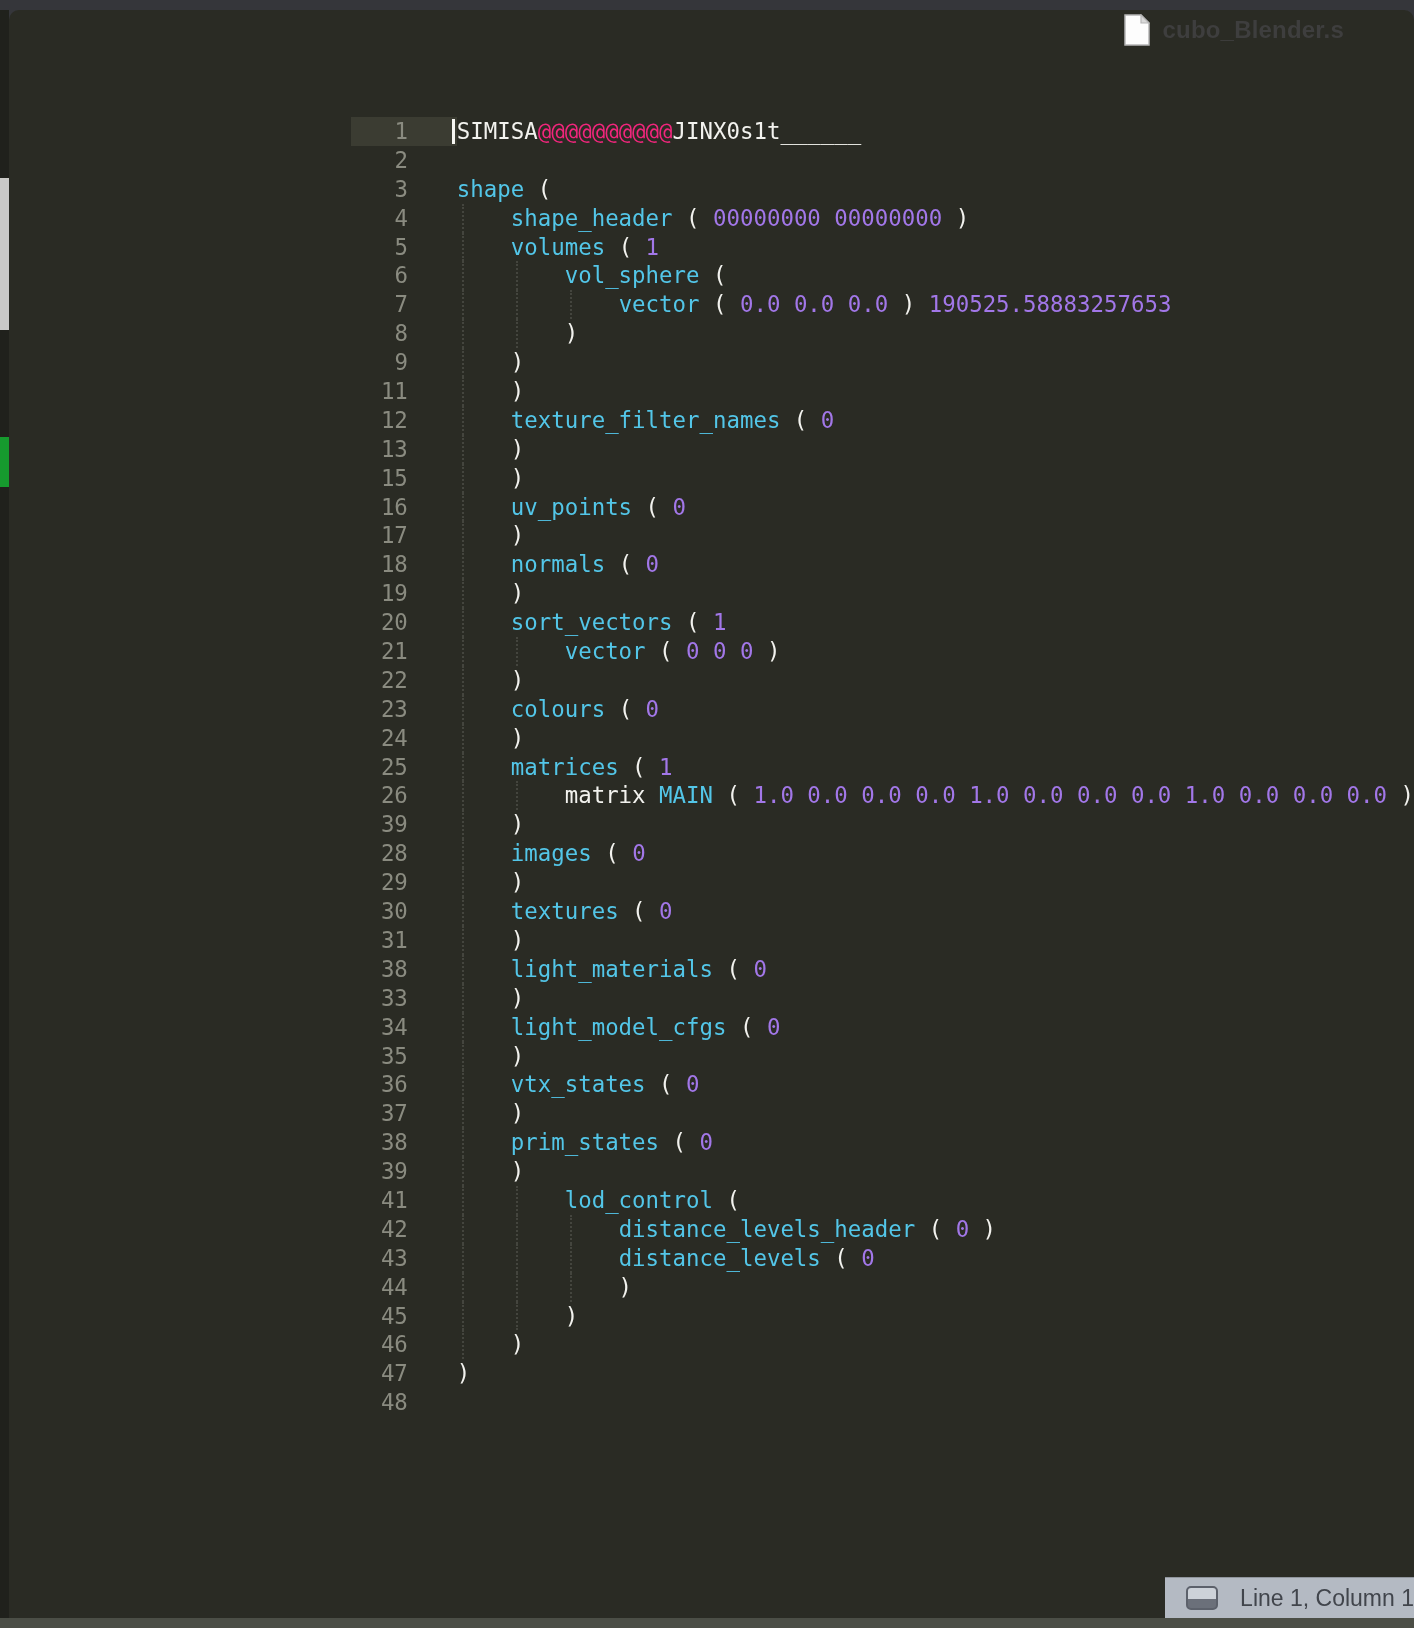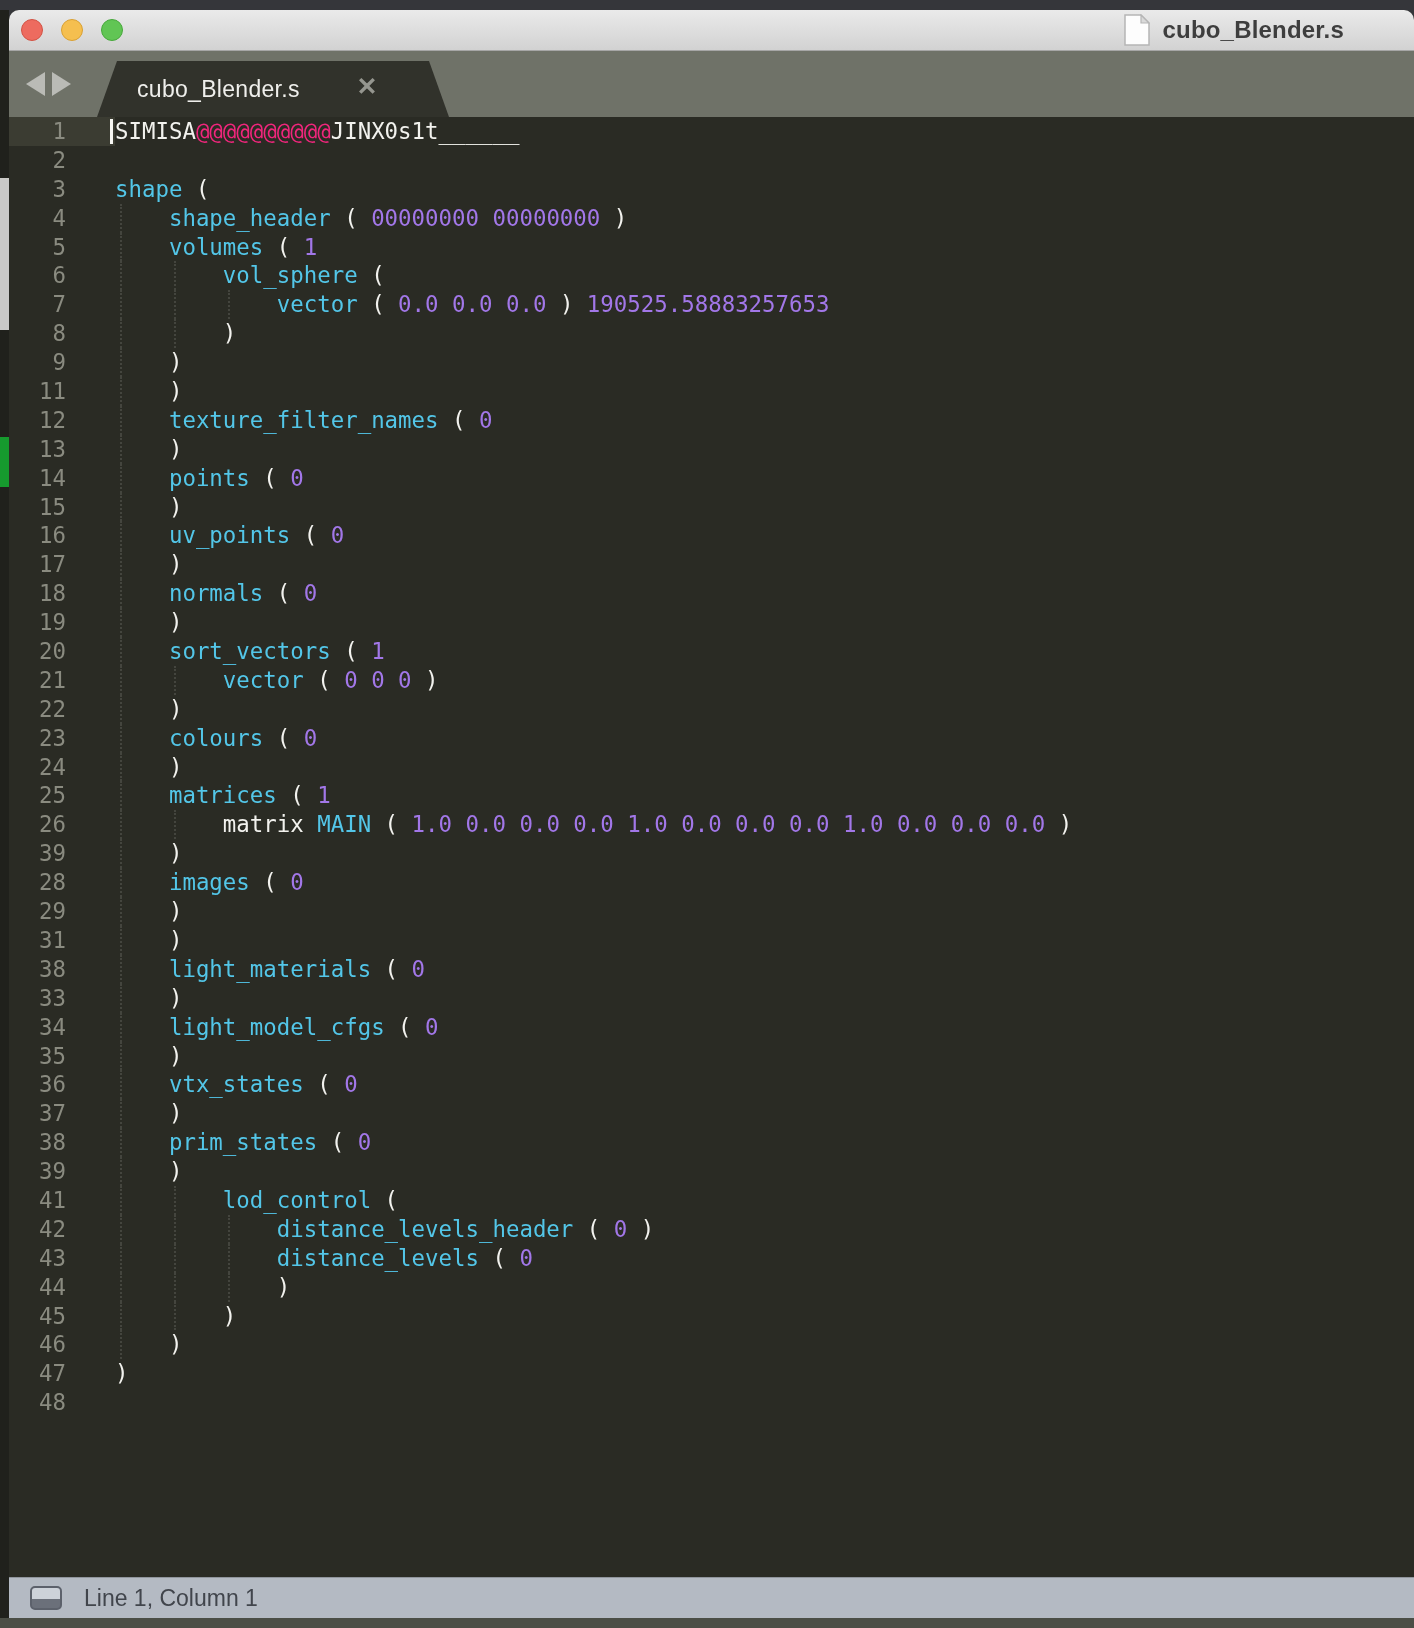--- a/index.html
+++ b/index.html
@@ -9,21 +9,21 @@
   }
   
   .backdrop-left{position:absolute;left:0;top:10px;width:9px;bottom:0;background:#20211c;}
   .bg-strip-light{position:absolute;left:0;top:178px;width:9px;height:152px;background:#c9c9c7;}
   .bg-strip-green{position:absolute;left:0;top:437px;width:9px;height:50px;background:#169a2e;}
   .bg-strip-bottom{position:absolute;left:0;bottom:0;width:100%;height:10px;background:#4b4e46;}
 
   .window{
     position:absolute;left:9px;top:10px;right:0;bottom:10px;
     border-radius:10px 10px 0 0;overflow:hidden;
-    display:flex;flex-direction:column;background:#2a2b24;
+    display:flex;flex-direction:column;background:#2a2b24;align-items:flex-end;
   }
 
   
   .titlebar{height:40px;flex:none;background:linear-gradient(#eaeaea,#d2d2d2);
     border-bottom:1px solid #a6a6a6;position:relative;}
   .traffic{position:absolute;left:12px;top:9px;display:flex;gap:18px;}
   .light{width:22px;height:22px;border-radius:50%;box-sizing:border-box;}
   .light.red{background:#ed6b5f;border:1px solid #d25244;}
   .light.yellow{background:#f5bf4f;border:1px solid #d9a033;}
   .light.green{background:#61c554;border:1px solid #47a83b;}
@@ -110,36 +110,36 @@
         <div class="code-line"><div class="gutter">3</div><div class="code"><span class="tok-kw">shape</span><span class="tok-plain"> (</span></div></div>
         <div class="code-line"><div class="gutter">4</div><div class="code"><span class="guide" style="left: 5px;"></span><span class="tok-plain">    </span><span class="tok-kw">shape_header</span><span class="tok-plain"> ( </span><span class="tok-num">00000000 00000000</span><span class="tok-plain"> )</span></div></div>
         <div class="code-line"><div class="gutter">5</div><div class="code"><span class="guide" style="left: 5px;"></span><span class="tok-plain">    </span><span class="tok-kw">volumes</span><span class="tok-plain"> ( </span><span class="tok-num">1</span></div></div>
         <div class="code-line"><div class="gutter">6</div><div class="code"><span class="guide" style="left: 5px;"></span><span class="guide" style="left: 58.96px;"></span><span class="tok-plain">        </span><span class="tok-kw">vol_sphere</span><span class="tok-plain"> (</span></div></div>
         <div class="code-line"><div class="gutter">7</div><div class="code"><span class="guide" style="left: 5px;"></span><span class="guide" style="left: 58.96px;"></span><span class="guide" style="left: 112.92px;"></span><span class="tok-plain">            </span><span class="tok-kw">vector</span><span class="tok-plain"> ( </span><span class="tok-num">0.0 0.0 0.0</span><span class="tok-plain"> ) </span><span class="tok-num">190525.58883257653</span></div></div>
         <div class="code-line"><div class="gutter">8</div><div class="code"><span class="guide" style="left: 5px;"></span><span class="guide" style="left: 58.96px;"></span><span class="tok-plain">        )</span></div></div>
         <div class="code-line"><div class="gutter">9</div><div class="code"><span class="guide" style="left: 5px;"></span><span class="tok-plain">    )</span></div></div>
         <div class="code-line"><div class="gutter">11</div><div class="code"><span class="guide" style="left: 5px;"></span><span class="tok-plain">    )</span></div></div>
         <div class="code-line"><div class="gutter">12</div><div class="code"><span class="guide" style="left: 5px;"></span><span class="tok-plain">    </span><span class="tok-kw">texture_filter_names</span><span class="tok-plain"> ( </span><span class="tok-num">0</span></div></div>
         <div class="code-line"><div class="gutter">13</div><div class="code"><span class="guide" style="left: 5px;"></span><span class="tok-plain">    )</span></div></div>
-        <div class="code-line"><div class="gutter">14</div><div class="code"><span class="guide" style="left: 5px;"></span><span class="tok-plain">    </span><span class="tok-kw">points</span><span class="tok-plain"> ( </span><span class="tok-num">0</span></div></div>
         <div class="code-line"><div class="gutter">15</div><div class="code"><span class="guide" style="left: 5px;"></span><span class="tok-plain">    )</span></div></div>
         <div class="code-line"><div class="gutter">16</div><div class="code"><span class="guide" style="left: 5px;"></span><span class="tok-plain">    </span><span class="tok-kw">uv_points</span><span class="tok-plain"> ( </span><span class="tok-num">0</span></div></div>
         <div class="code-line"><div class="gutter">17</div><div class="code"><span class="guide" style="left: 5px;"></span><span class="tok-plain">    )</span></div></div>
         <div class="code-line"><div class="gutter">18</div><div class="code"><span class="guide" style="left: 5px;"></span><span class="tok-plain">    </span><span class="tok-kw">normals</span><span class="tok-plain"> ( </span><span class="tok-num">0</span></div></div>
         <div class="code-line"><div class="gutter">19</div><div class="code"><span class="guide" style="left: 5px;"></span><span class="tok-plain">    )</span></div></div>
         <div class="code-line"><div class="gutter">20</div><div class="code"><span class="guide" style="left: 5px;"></span><span class="tok-plain">    </span><span class="tok-kw">sort_vectors</span><span class="tok-plain"> ( </span><span class="tok-num">1</span></div></div>
         <div class="code-line"><div class="gutter">21</div><div class="code"><span class="guide" style="left: 5px;"></span><span class="guide" style="left: 58.96px;"></span><span class="tok-plain">        </span><span class="tok-kw">vector</span><span class="tok-plain"> ( </span><span class="tok-num">0 0 0</span><span class="tok-plain"> )</span></div></div>
         <div class="code-line"><div class="gutter">22</div><div class="code"><span class="guide" style="left: 5px;"></span><span class="tok-plain">    )</span></div></div>
         <div class="code-line"><div class="gutter">23</div><div class="code"><span class="guide" style="left: 5px;"></span><span class="tok-plain">    </span><span class="tok-kw">colours</span><span class="tok-plain"> ( </span><span class="tok-num">0</span></div></div>
         <div class="code-line"><div class="gutter">24</div><div class="code"><span class="guide" style="left: 5px;"></span><span class="tok-plain">    )</span></div></div>
         <div class="code-line"><div class="gutter">25</div><div class="code"><span class="guide" style="left: 5px;"></span><span class="tok-plain">    </span><span class="tok-kw">matrices</span><span class="tok-plain"> ( </span><span class="tok-num">1</span></div></div>
         <div class="code-line"><div class="gutter">26</div><div class="code"><span class="guide" style="left: 5px;"></span><span class="guide" style="left: 58.96px;"></span><span class="tok-plain">        matrix </span><span class="tok-kw">MAIN</span><span class="tok-plain"> ( </span><span class="tok-num">1.0 0.0 0.0 0.0 1.0 0.0 0.0 0.0 1.0 0.0 0.0 0.0</span><span class="tok-plain"> )</span></div></div>
         <div class="code-line"><div class="gutter">39</div><div class="code"><span class="guide" style="left: 5px;"></span><span class="tok-plain">    )</span></div></div>
         <div class="code-line"><div class="gutter">28</div><div class="code"><span class="guide" style="left: 5px;"></span><span class="tok-plain">    </span><span class="tok-kw">images</span><span class="tok-plain"> ( </span><span class="tok-num">0</span></div></div>
         <div class="code-line"><div class="gutter">29</div><div class="code"><span class="guide" style="left: 5px;"></span><span class="tok-plain">    )</span></div></div>
+        <div class="code-line"><div class="gutter">30</div><div class="code"><span class="guide" style="left: 5px;"></span><span class="tok-plain">    </span><span class="tok-kw">textures</span><span class="tok-plain"> ( </span><span class="tok-num">0</span></div></div>
         <div class="code-line"><div class="gutter">31</div><div class="code"><span class="guide" style="left: 5px;"></span><span class="tok-plain">    )</span></div></div>
         <div class="code-line"><div class="gutter">38</div><div class="code"><span class="guide" style="left: 5px;"></span><span class="tok-plain">    </span><span class="tok-kw">light_materials</span><span class="tok-plain"> ( </span><span class="tok-num">0</span></div></div>
         <div class="code-line"><div class="gutter">33</div><div class="code"><span class="guide" style="left: 5px;"></span><span class="tok-plain">    )</span></div></div>
         <div class="code-line"><div class="gutter">34</div><div class="code"><span class="guide" style="left: 5px;"></span><span class="tok-plain">    </span><span class="tok-kw">light_model_cfgs</span><span class="tok-plain"> ( </span><span class="tok-num">0</span></div></div>
         <div class="code-line"><div class="gutter">35</div><div class="code"><span class="guide" style="left: 5px;"></span><span class="tok-plain">    )</span></div></div>
         <div class="code-line"><div class="gutter">36</div><div class="code"><span class="guide" style="left: 5px;"></span><span class="tok-plain">    </span><span class="tok-kw">vtx_states</span><span class="tok-plain"> ( </span><span class="tok-num">0</span></div></div>
         <div class="code-line"><div class="gutter">37</div><div class="code"><span class="guide" style="left: 5px;"></span><span class="tok-plain">    )</span></div></div>
         <div class="code-line"><div class="gutter">38</div><div class="code"><span class="guide" style="left: 5px;"></span><span class="tok-plain">    </span><span class="tok-kw">prim_states</span><span class="tok-plain"> ( </span><span class="tok-num">0</span></div></div>
         <div class="code-line"><div class="gutter">39</div><div class="code"><span class="guide" style="left: 5px;"></span><span class="tok-plain">    )</span></div></div>
         <div class="code-line"><div class="gutter">41</div><div class="code"><span class="guide" style="left: 5px;"></span><span class="guide" style="left: 58.96px;"></span><span class="tok-plain">        </span><span class="tok-kw">lod_control</span><span class="tok-plain"> (</span></div></div>

